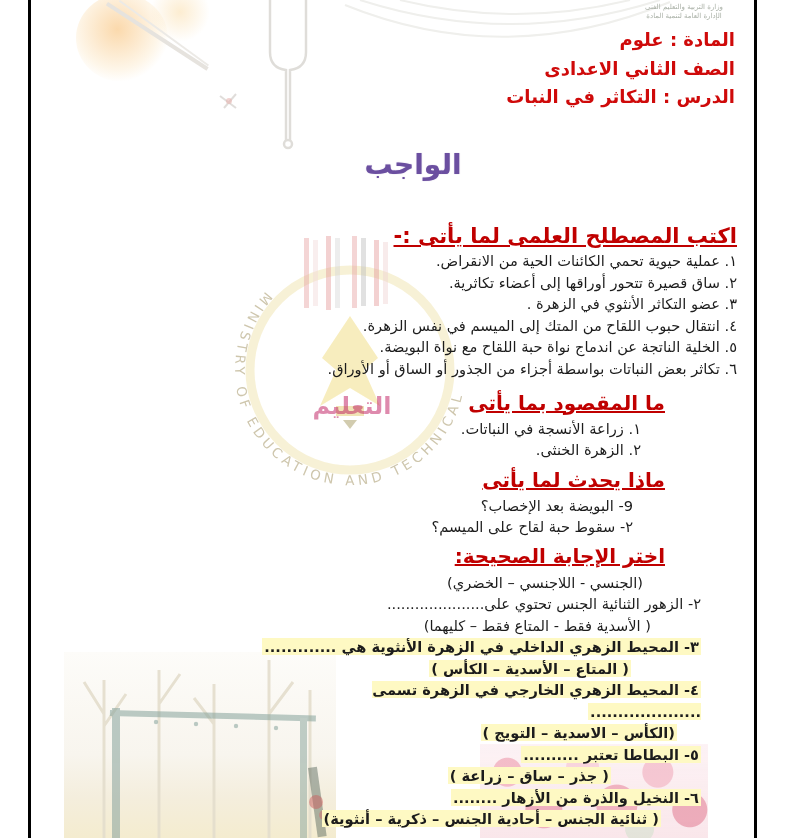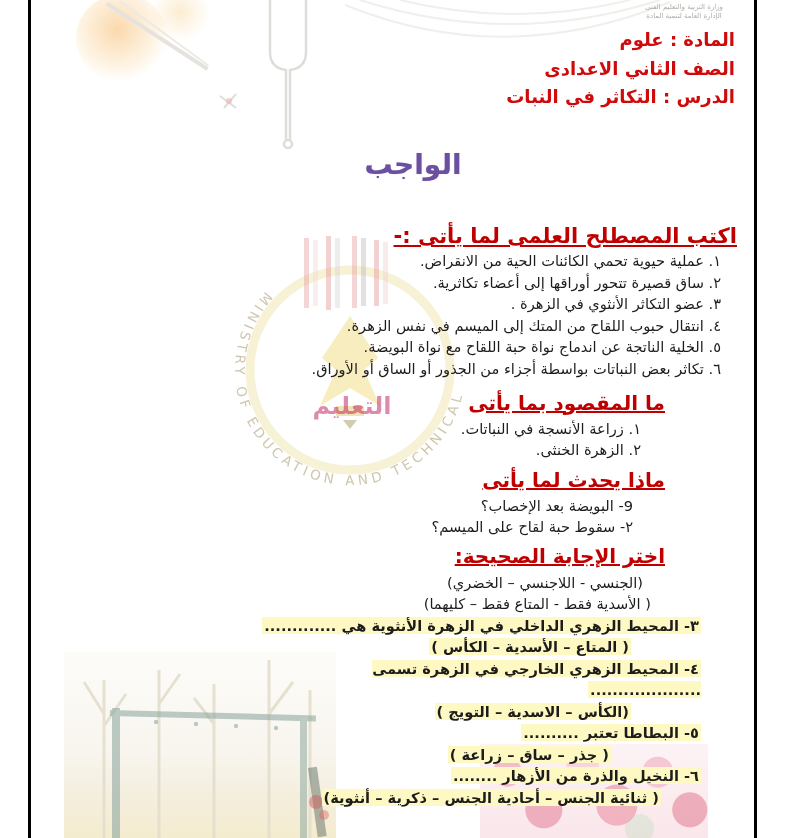--- a/index.html
+++ b/index.html
@@ -49,21 +49,21 @@
         radial-gradient(circle at 78% 30%, rgba(243,182,196,.85) 0 15px, rgba(0,0,0,0) 16px),
         radial-gradient(circle at 92% 70%, rgba(230,140,160,.8) 0 17px, rgba(0,0,0,0) 18px),
         radial-gradient(circle at 70% 90%, rgba(205,220,198,.6) 0 14px, rgba(0,0,0,0) 15px),
         linear-gradient(180deg, rgba(250,228,233,.55), rgba(246,214,221,.7));}
   
   .content{position:absolute;top:222px;right:50px;width:480px;direction:rtl;text-align:right;
            color:#1c1c1c;font-size:14.6px;}
   .h-red{color:#c00000;font-weight:bold;text-decoration:underline;}
   .h1{font-size:21px;line-height:28px;}
   .h2{font-size:20px;line-height:30px;margin-right:72px;}
-  .item{line-height:21.6px;margin-right:16px;}
+  .item{line-height:21.6px;}
   .sec-meaning{margin-top:8px;}
   .sec-meaning .item{margin-right:96px;}
   .sec-what{margin-top:4px;}
   .sec-what .item{margin-right:104px;}
   .sec-choose{margin-top:2px;}
   .sec-choose .h2{line-height:32px;}
   .q{line-height:21.5px;margin-right:36px;}
   .c{line-height:21.5px;}
   .hl{background:#fef9c3;padding:0 2px;font-weight:bold;}
 </style>
@@ -194,27 +194,28 @@
       <div class="h-red h2">ماذا يحدث لما يأتى</div>
       <div class="item">9- البويضة بعد الإخصاب؟</div>
       <div class="item">٢- سقوط حبة لقاح على الميسم؟</div>
     </div>
 
     <div class="sec-choose">
       <div class="h-red h2">اختر الإجابة الصحيحة:</div>
 
       <div class="c" style="margin-right:94px;"><span>(الجنسي - اللاجنسي – الخضري)</span></div>
 
+      <div class="q"><span>٢- الزهور الثنائية الجنس تحتوي على.....................</span></div>
       <div class="c" style="margin-right:86px;"><span>( الأسدية فقط - المتاع فقط – كليهما)</span></div>
 
       <div class="q"><span class="hl">٣- المحيط الزهري الداخلي في الزهرة الأنثوية هي .............</span></div>
       <div class="c" style="margin-right:106px;"><span class="hl">( المتاع – الأسدية – الكأس )</span></div>
 
       <div class="q"><span class="hl">٤- المحيط الزهري الخارجي في الزهرة تسمى ....................</span></div>
-      <div class="c" style="margin-right:106px;"><span class="hl">(الكأس – الاسدية – التويج )</span></div>
+      <div class="c" style="margin-right:60px;"><span class="hl">(الكأس – الاسدية – التويج )</span></div>
 
       <div class="q"><span class="hl">٥- البطاطا تعتبر ..........</span></div>
       <div class="c" style="margin-right:126px;"><span class="hl">( جذر – ساق – زراعة )</span></div>
 
       <div class="q"><span class="hl">٦- النخيل والذرة من الأزهار ........</span></div>
       <div class="c" style="margin-right:76px;"><span class="hl">( ثنائية الجنس – أحادية الجنس – ذكرية – أنثوية)</span></div>
     </div>
 
   </div>
 </div>

